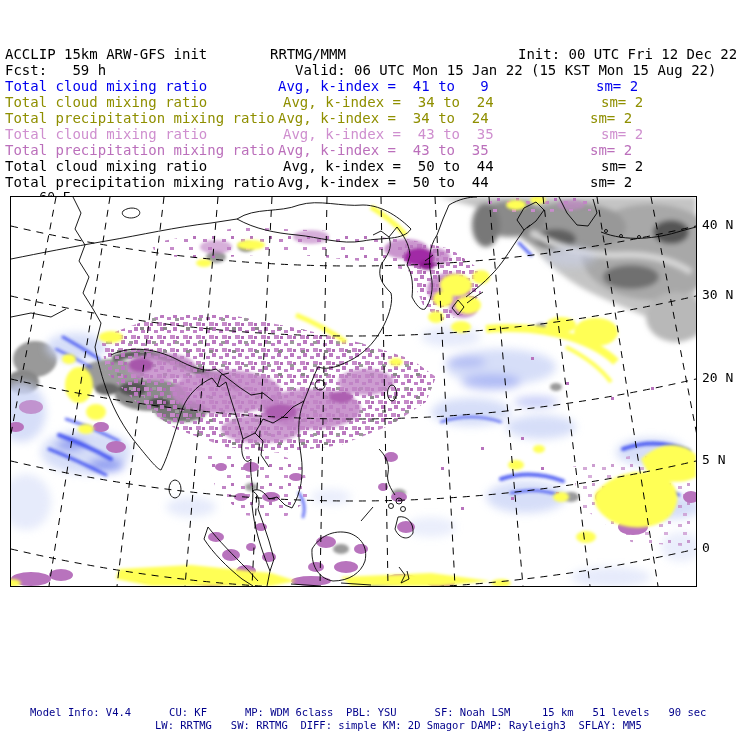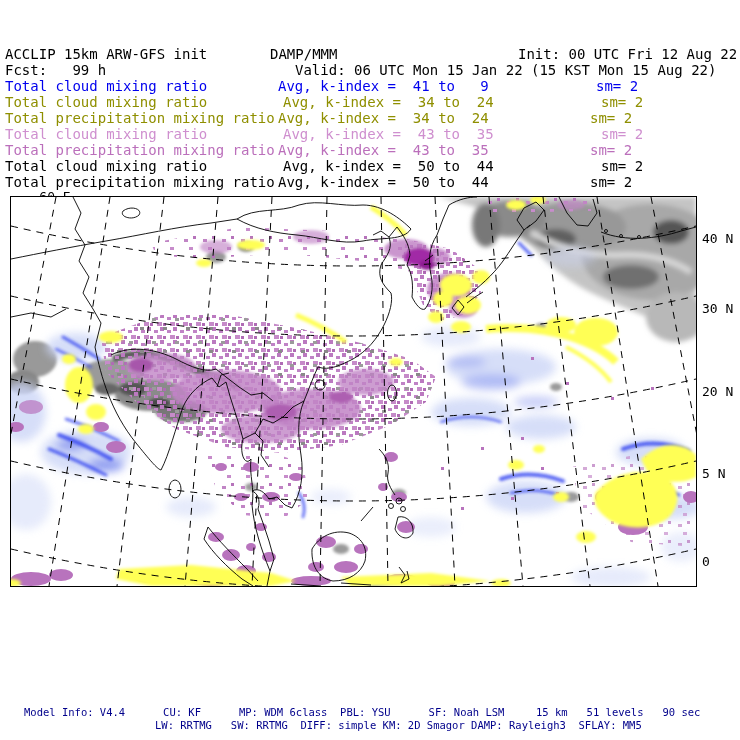--- a/index.html
+++ b/index.html
@@ -6,32 +6,32 @@
   .page{position:relative;width:740px;height:740px;background:#fff;overflow:hidden;
         font-family:"DejaVu Sans Mono","Liberation Mono",monospace;}
   .abs{position:absolute;white-space:pre;}
   .hdr{font-size:14px;line-height:16px;color:#000;margin-top:40px;}
   .axis-lbl{font-size:13px;color:#000;}
   .map-wrap{position:absolute;left:10px;top:196px;width:685px;height:389px;
             border:1px solid #000;background:#fff;}
   .map-wrap svg{display:block;}
   .footer-line{font-size:10.5px;line-height:12px;}
   .top-axis span{position:absolute;transform:translateX(-50%);white-space:pre;}
-  .right-axis span{position:absolute;white-space:pre;margin-top:14px;}
+  .right-axis span{position:absolute;white-space:pre;}
 </style>
 </head>
 <body>
 
 <div class="page">
 
   <div>
     <span class="abs hdr" style="left:5px;top:6px;">ACCLIP 15km ARW-GFS init</span>
-    <span class="abs hdr" style="left:270px;top:6px;">DAMP/MMM</span>
-    <span class="abs hdr" style="left:518px;top:6px;">Init: 00 UTC Fri 12 Aug 22</span>
-    <span class="abs hdr" style="left:5px;top:22px;">Fcst:   99 h</span>
+    <span class="abs hdr" style="left:270px;top:6px;">RRTMG/MMM</span>
+    <span class="abs hdr" style="left:518px;top:6px;">Init: 00 UTC Fri 12 Dec 22</span>
+    <span class="abs hdr" style="left:5px;top:22px;">Fcst:   59 h</span>
     <span class="abs hdr" style="left:295px;top:22px;">Valid: 06 UTC Mon 15 Jan 22 (15 KST Mon 15 Aug 22)</span>
 
     <div style="color: rgb(0, 0, 238);">
       <span class="abs hdr" style="left:5px;top:38px;color:inherit">Total cloud mixing ratio</span>
       <span class="abs hdr" style="left:278px;top:38px;color:inherit">Avg, k-index =  41 to   9</span>
       <span class="abs hdr" style="left:596px;top:38px;color:inherit">sm= 2</span>
     </div>
     <div style="color: rgb(143, 143, 0);">
       <span class="abs hdr" style="left:5px;top:54px;color:inherit">Total cloud mixing ratio</span>
       <span class="abs hdr" style="left:283px;top:54px;color:inherit">Avg, k-index =  34 to  24</span>
@@ -335,17 +335,17 @@
           <circle cx="380" cy="309" r="2.5"></circle>
           <circle cx="392" cy="312" r="2.5"></circle>
         <circle cx="595" cy="34" r="1.5"></circle>
           <circle cx="610" cy="39" r="1.5"></circle>
           <circle cx="628" cy="40" r="1.5"></circle>
       </g>
     </svg>
   </div>
 
   <div style="color: rgb(0, 0, 139);">
-    <span class="abs footer-line" style="left:24px;top:706px;color:inherit">Model Info: V4.4      CU: KF      MP: WDM 6class  PBL: YSU      SF: Noah LSM     15 km   51 levels   90 sec</span>
+    <span class="abs footer-line" style="left:30px;top:706px;color:inherit">Model Info: V4.4      CU: KF      MP: WDM 6class  PBL: YSU      SF: Noah LSM     15 km   51 levels   90 sec</span>
     <span class="abs footer-line" style="left:155px;top:719px;color:inherit">LW: RRTMG   SW: RRTMG  DIFF: simple KM: 2D Smagor DAMP: Rayleigh3  SFLAY: MM5</span>
   </div>
 
 </div>
 
 </body></html>

